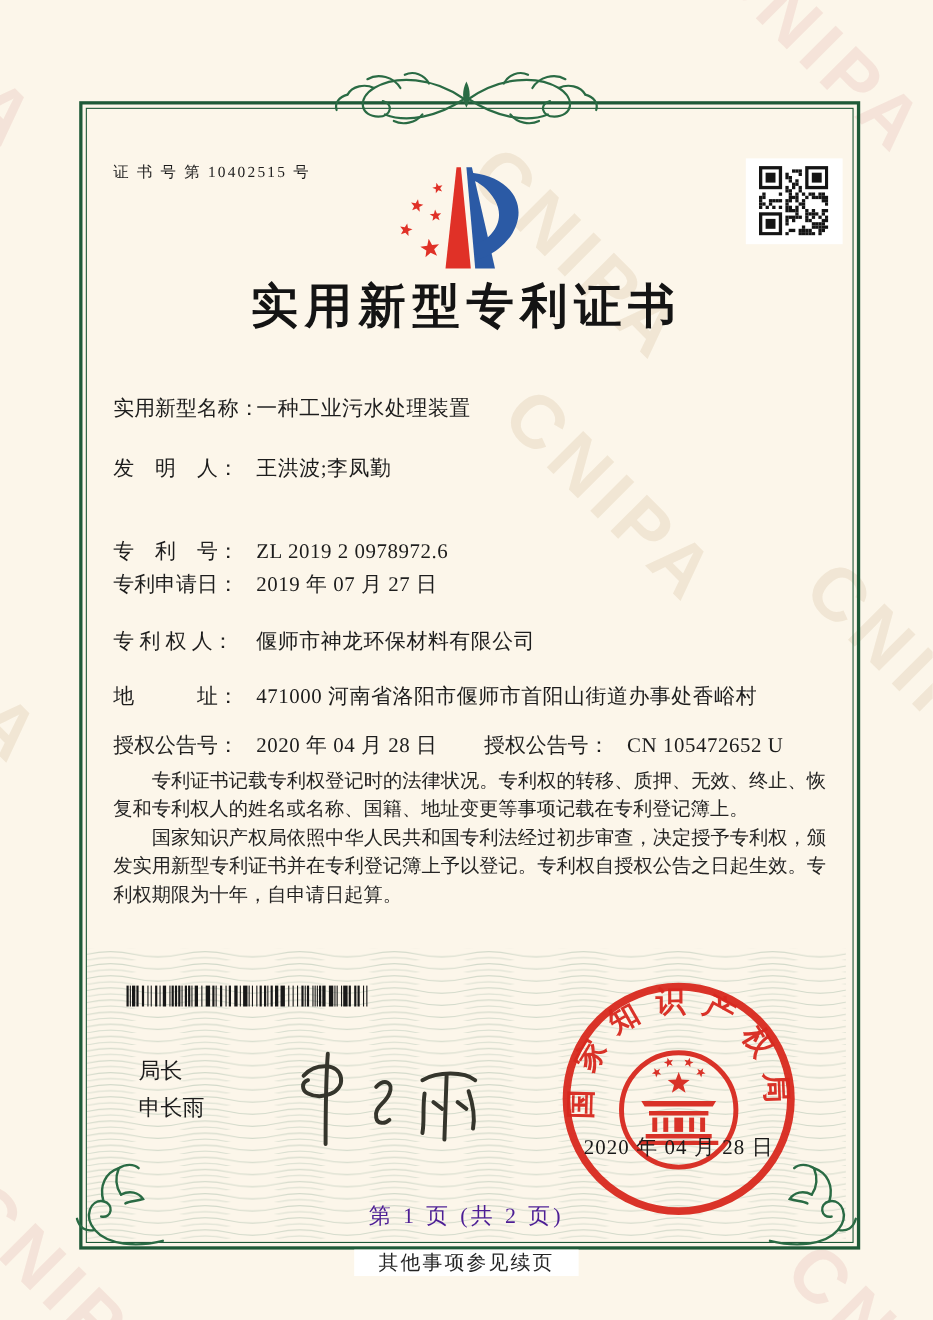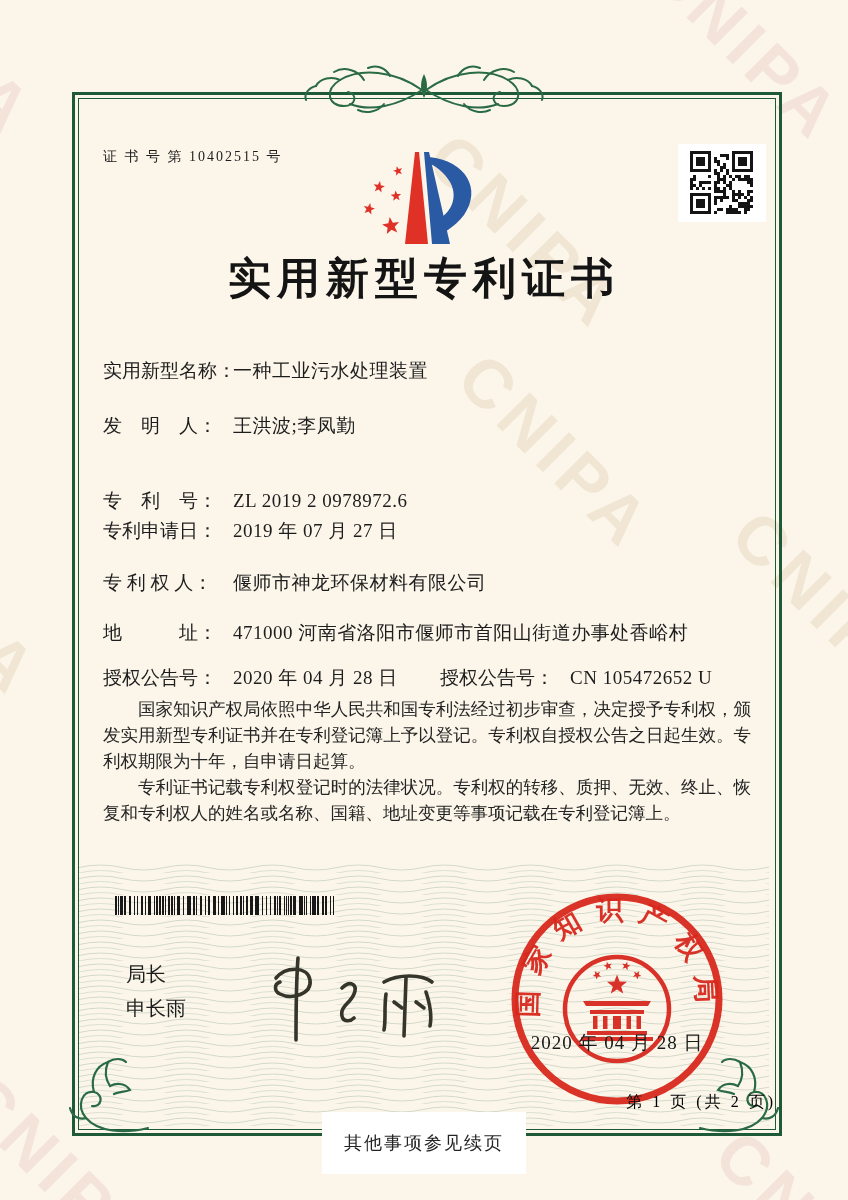--- a/index.html
+++ b/index.html
@@ -31,24 +31,24 @@
   .body-text{left:103px;top:696px;width:648px;font-size:17.5px;line-height:26px;
              color:#242424;text-align:justify;}
   .body-text p{margin:0;text-indent:2em;}
   .barcode{left:115px;top:896px;width:225px;height:19px;}
   .barcode i{position:absolute;top:0;bottom:0;background:#181818;}
   .signer{left:126px;top:957px;font-size:20px;line-height:34px;color:#1d1d1d;}
   .sig-svg{left:246px;top:944px;z-index:6;}
   .seal-svg{left:504px;top:886px;z-index:5;}
   .seal-date{left:512px;top:1030px;width:210px;text-align:center;font-size:19px;
              letter-spacing:1px;color:#191919;z-index:6;}
-  .pageinfo{left:72px;top:1092px;width:704px;text-align:right;font-size:16px;
-            letter-spacing:3px;color:#000000;}
-  .note-box{left:50%;transform:translateX(-50%);top:1112px;background:#ffffff;
-            padding:19px 22px;font-size:18px;letter-spacing:2px;color:#242424;z-index:5;}
+  .pageinfo{left:72px;top:1092px;width:704px;text-align:center;font-size:20px;
+            letter-spacing:3px;color:#4c1d95;}
+  .note-box{left:50%;transform:translateX(-50%);top:1136px;background:#ffffff;
+            padding:0 22px;font-size:18px;letter-spacing:2px;color:#242424;z-index:5;}
 </style>
 </head>
 <body>
 
 <div class="page">
 
   <span class="wm wm-pink" style="left:-120px;top:-75px">CNIPA</span>
   <span class="wm wm-tan" style="left:468px;top:118px">CNIPA</span>
   <span class="wm wm-pink" style="left:688px;top:-70px">CNIPA</span>
   <span class="wm wm-tan" style="left:498px;top:338px">CNIPA</span>
@@ -266,22 +266,22 @@
     <span class="flabel">地　　　址：</span><span class="fvalue">471000 河南省洛阳市偃师市首阳山街道办事处香峪村</span>
   </div>
   <div class="field" style="top:665px">
     <span class="flabel">授权公告号：</span><span class="fvalue">2020 年 04 月 28 日</span>
     <span class="g2">
       <span class="flabel">授权公告号：</span><span class="fvalue">CN 105472652 U</span>
     </span>
   </div>
 
   <div class="z body-text">
+    <p>专利证书记载专利权登记时的法律状况。专利权的转移、质押、无效、终止、恢复和专利权人的姓名或名称、国籍、地址变更等事项记载在专利登记簿上。</p>
     <p>国家知识产权局依照中华人民共和国专利法经过初步审查，决定授予专利权，颁发实用新型专利证书并在专利登记簿上予以登记。专利权自授权公告之日起生效。专利权期限为十年，自申请日起算。</p>
-    <p>专利证书记载专利权登记时的法律状况。专利权的转移、质押、无效、终止、恢复和专利权人的姓名或名称、国籍、地址变更等事项记载在专利登记簿上。</p>
   </div>
 
   <div class="z barcode" id="barcode">
       <i style="left: 0px; width: 2px;"></i>
       <i style="left: 3px; width: 1px;"></i>
       <i style="left: 5px; width: 3px;"></i>
       <i style="left: 9px; width: 2px;"></i>
       <i style="left: 14px; width: 2px;"></i>
       <i style="left: 19px; width: 1px;"></i>
       <i style="left: 22px; width: 1px;"></i>

